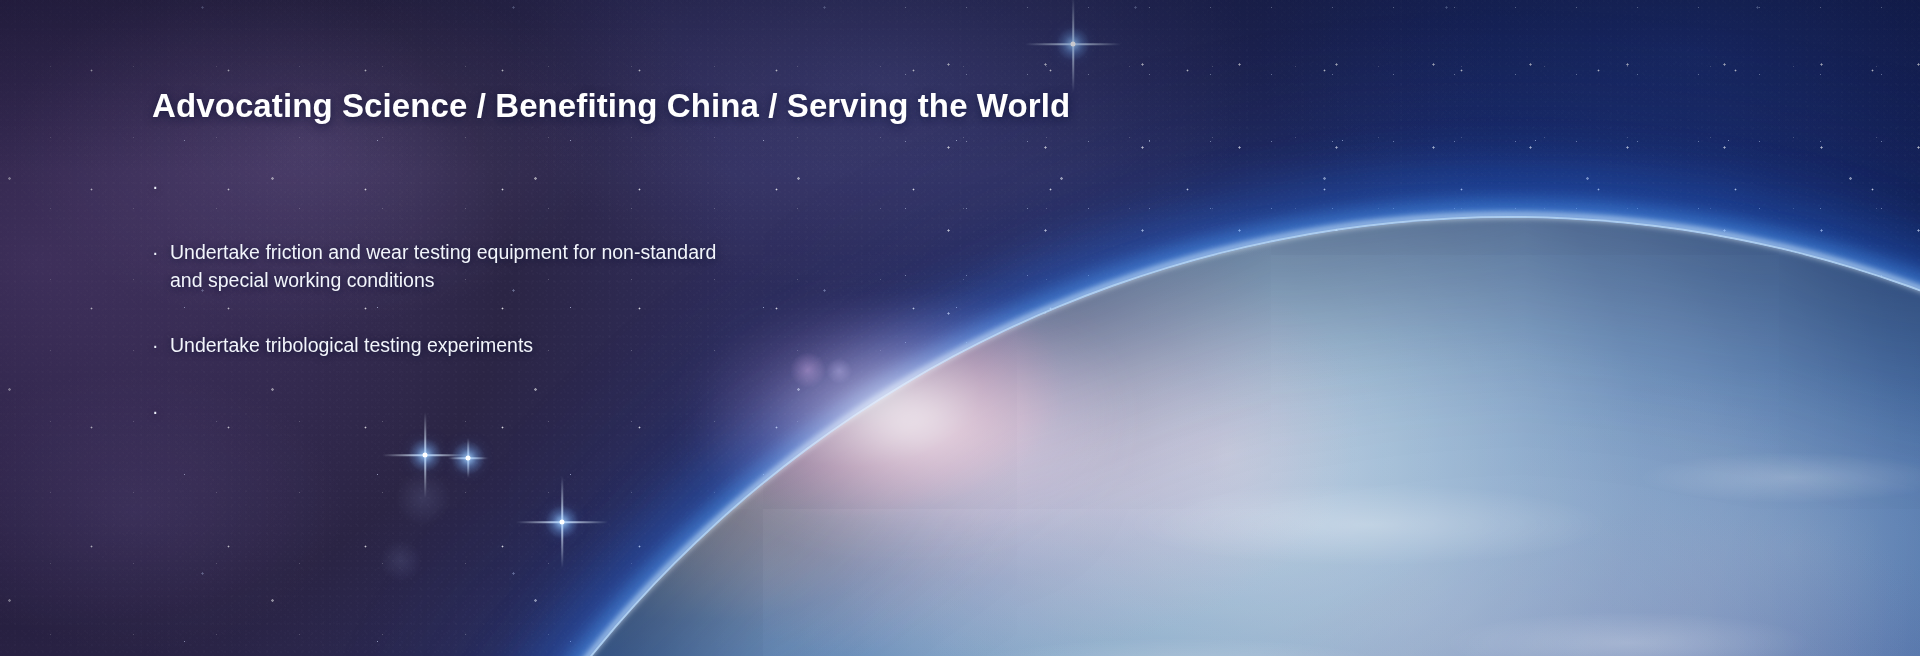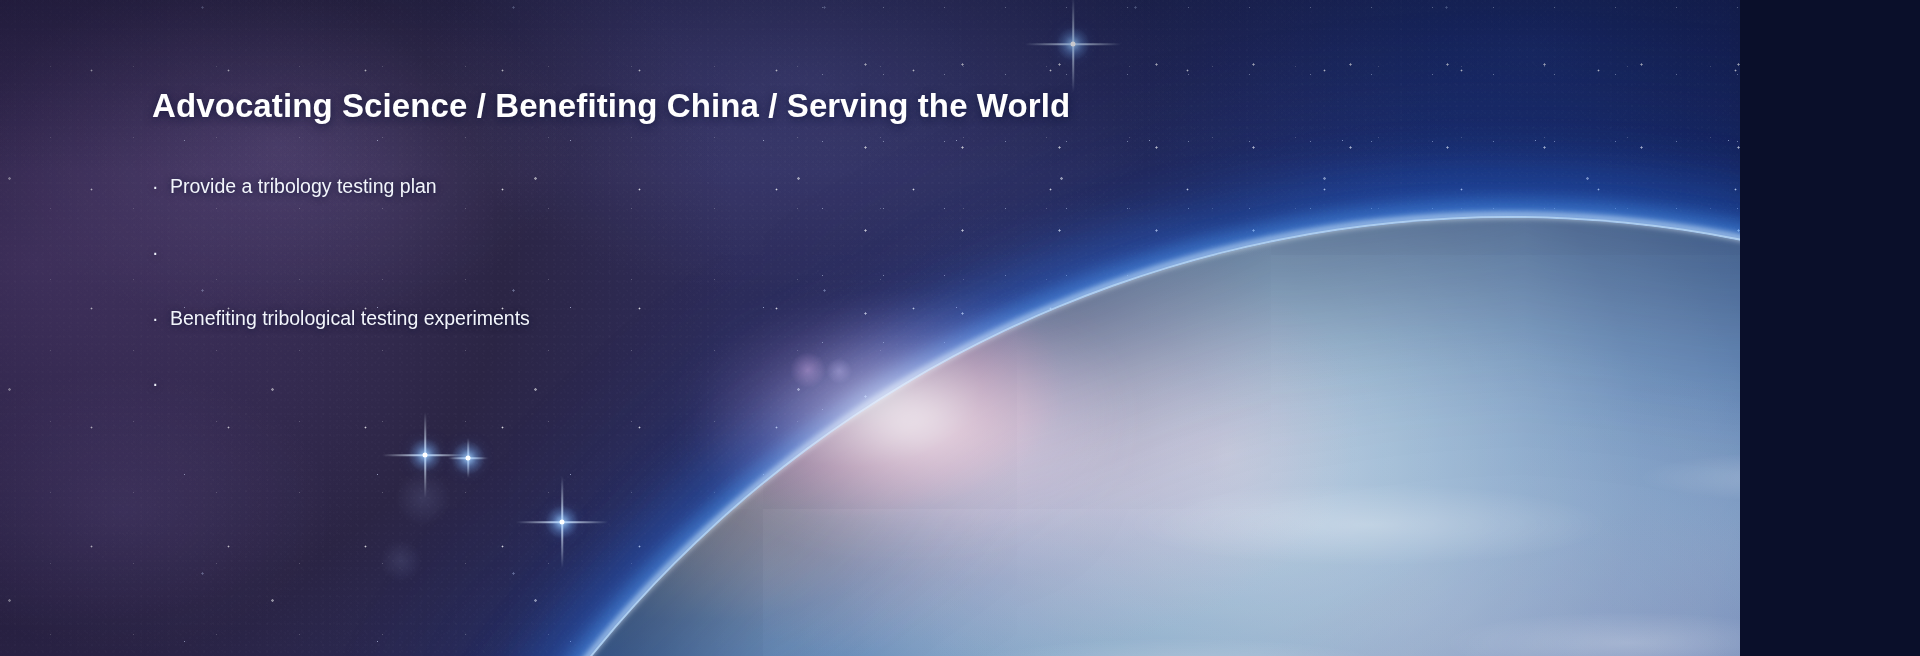--- a/index.html
+++ b/index.html
@@ -5,21 +5,21 @@
   * { margin:0; padding:0; box-sizing:border-box; }
   html, body {
     width:1920px; height:656px;
     overflow:hidden;
     background:#0a0f2a;
     font-family:"Liberation Sans", sans-serif;
   }
 
   #banner {
     position:relative;
-    width:1740px; height:656px;
+    width:1920px; height:656px;
     overflow:hidden;
     padding-left:17px;
   }
 
   
   .layer { position:absolute; inset:0; }
 
   #sky-base {
     background:
       radial-gradient(ellipse 900px 700px at 2% 40%,  #4a3a68 0%, #3a2f57 26%, #2b2545 52%, rgba(26,24,60,0) 78%),
@@ -293,27 +293,28 @@
     </div>
 
   <div class="layer" id="vignette"></div>
 
   <div id="content">
     <h1 id="headline">Advocating Science / Benefiting China / Serving the World</h1>
 
     <ul id="bullet-list">
         <li class="bullet-item">
           <span class="bullet-marker">·</span>
-          <span class="bullet-text">Provide a tribology testing plan</span>
         </li>
         <li class="bullet-item">
           <span class="bullet-marker">·</span>
+          <span class="bullet-text">Undertake friction and wear testing equipment for non-standard
+and special working conditions</span>
         </li>
         <li class="bullet-item">
           <span class="bullet-marker">·</span>
-          <span class="bullet-text">Benefiting tribological testing experiments</span>
+          <span class="bullet-text">Undertake tribological testing experiments</span>
         </li>
         <li class="bullet-item">
           <span class="bullet-marker">·</span>
         </li>
       </ul>
   </div>
 </div>
 
 </body></html>

